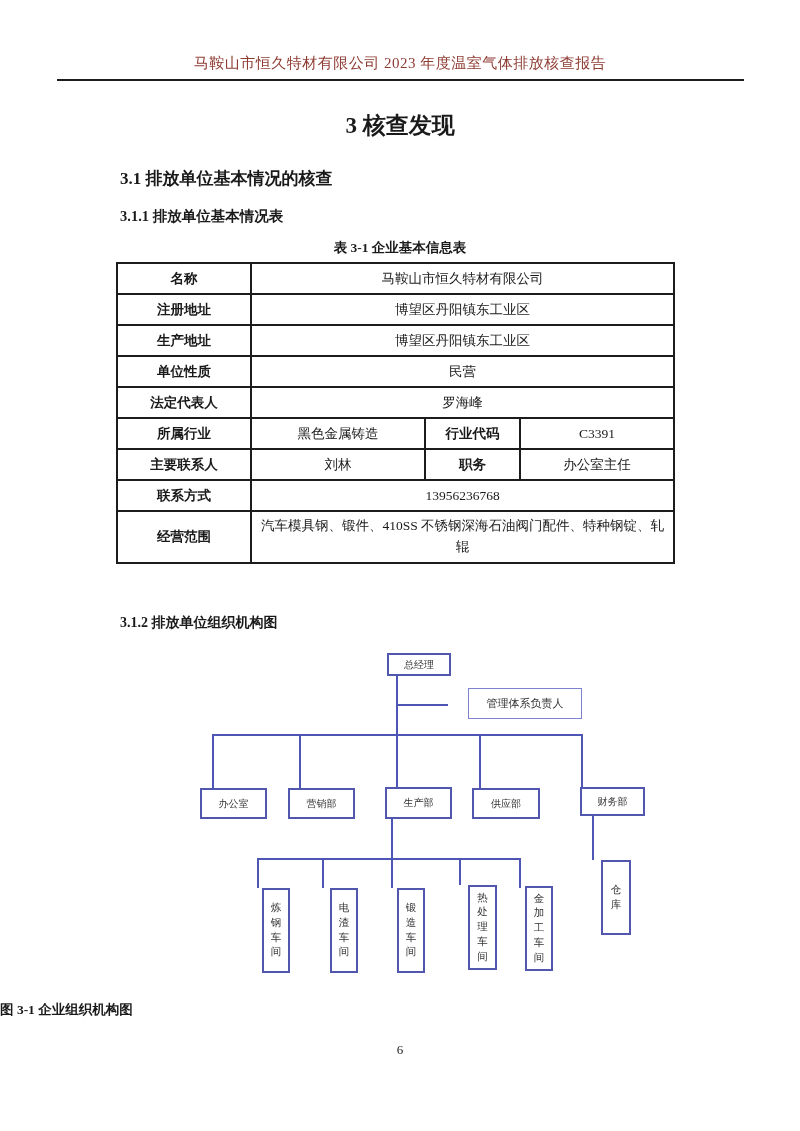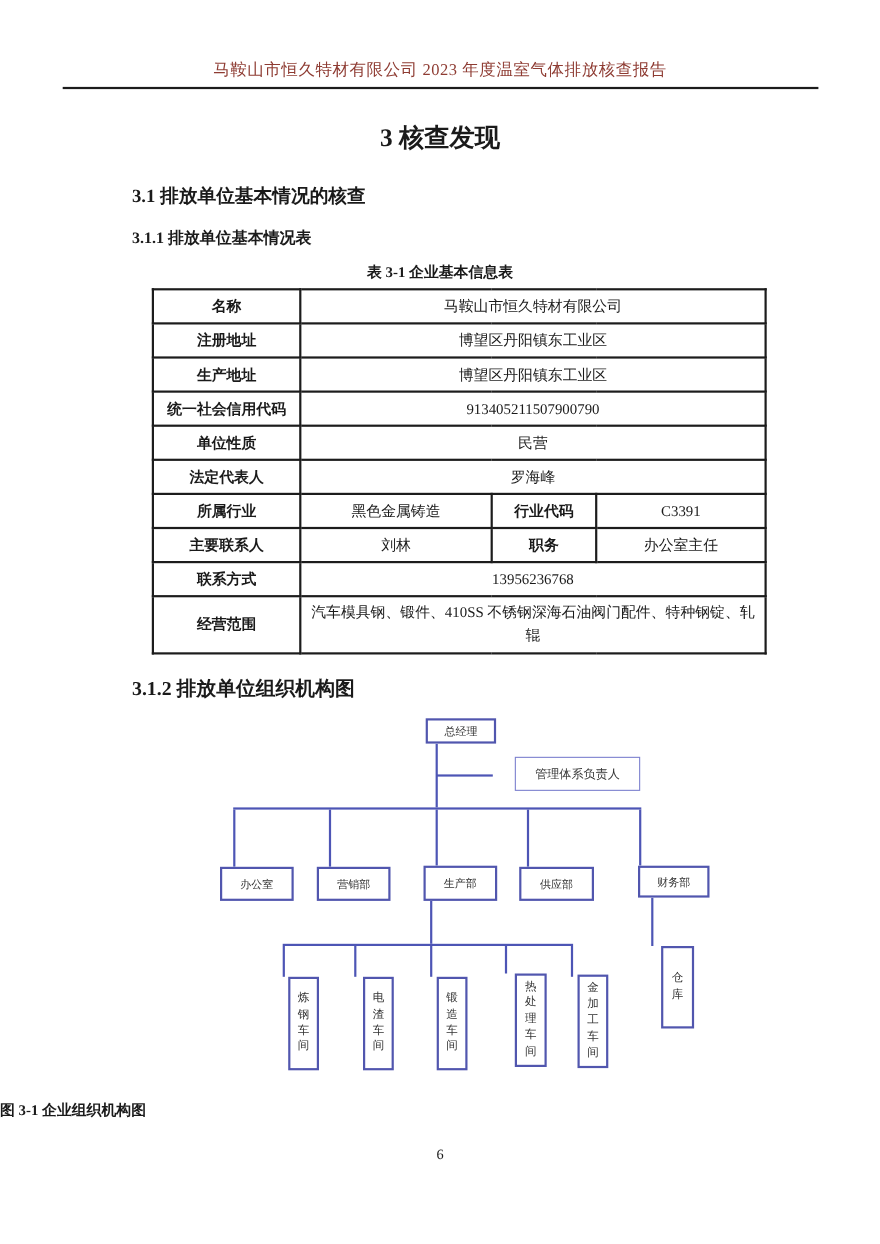--- a/index.html
+++ b/index.html
@@ -26,36 +26,36 @@
     background:#1c1c1c;
   }
   
   #chapter-title{
     top:110px;left:0;width:800px;
     text-align:center;
     font-size:23px;font-weight:bold;
   }
   #heading-31{top:167px;left:120px;font-size:17px;font-weight:bold;}
   #heading-311{top:207px;left:120px;font-size:14.5px;font-weight:bold;}
-  #heading-312{top:614px;left:120px;font-size:18px;font-weight:bold;}
+  #heading-312{top:614px;left:120px;font-size:14px;font-weight:bold;}
   #table-caption{
     top:239px;left:0;width:800px;text-align:center;
     font-size:13.5px;font-weight:bold;
   }
   #figure-caption{
     top:1001px;left:0;width:800px;text-align:left;
     font-size:13.5px;font-weight:bold;
   }
   #page-number{
     top:1042px;left:0;width:800px;text-align:center;
     font-size:13px;
   }
   
   #info-table{
-    position:absolute;top:262px;left:138px;width:557px;
+    position:absolute;top:262px;left:116px;width:557px;
     border-collapse:collapse;
     table-layout:fixed;
     font-size:13.5px;
   }
   #info-table td{
     border:2px solid #1c1c1c;
     text-align:center;
     vertical-align:middle;
     height:29px;
     padding:0 4px;
@@ -141,24 +141,20 @@
       </tr>
       <tr>
         <td class="lbl">注册地址</td>
         <td colspan="3">博望区丹阳镇东工业区</td>
       </tr>
       <tr>
         <td class="lbl">生产地址</td>
         <td colspan="3">博望区丹阳镇东工业区</td>
       </tr>
       <tr>
-        <td class="lbl">统一社会信用代码</td>
-        <td colspan="3">913405211507900790</td>
-      </tr>
-      <tr>
         <td class="lbl">单位性质</td>
         <td colspan="3">民营</td>
       </tr>
       <tr>
         <td class="lbl">法定代表人</td>
         <td colspan="3">罗海峰</td>
       </tr>
       <tr>
         <td class="lbl">所属行业</td>
         <td>黑色金属铸造</td>

